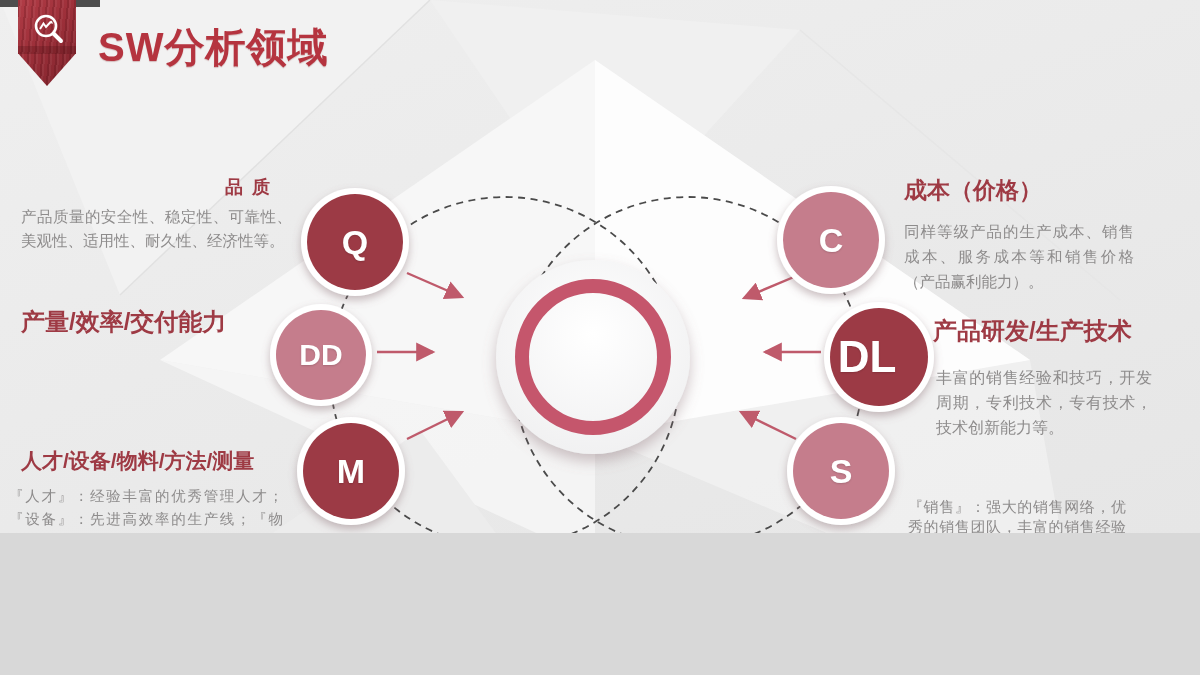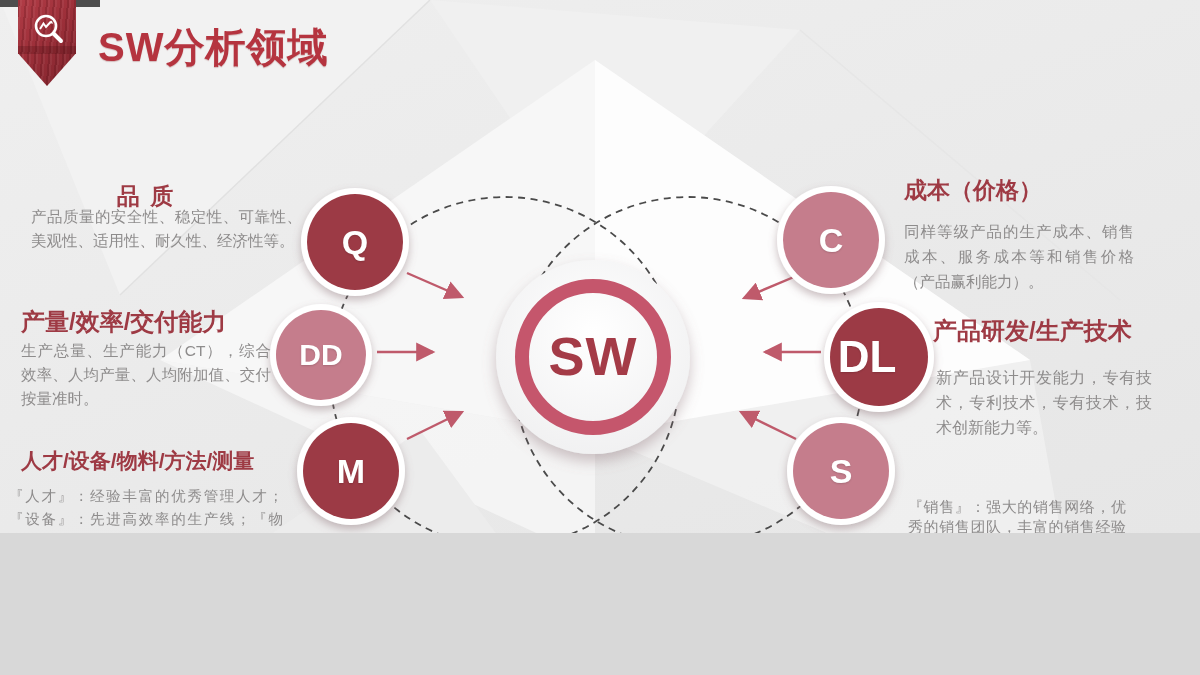--- a/index.html
+++ b/index.html
@@ -134,32 +134,30 @@
     <path d="M22.8,9.5 l1.2,3.2 -3.4,-0.6 z" fill="#ffffff"></path>
   </svg>
   <div class="abs title">SW分析领域</div>
 
   <div class="abs letter" style="left:355px;top:242px;font-size:34px;">Q</div>
   <div class="abs letter" style="left:321px;top:355px;font-size:30px;">DD</div>
   <div class="abs letter" style="left:351px;top:471px;font-size:34px;">M</div>
   <div class="abs letter" style="left:831px;top:240px;font-size:34px;">C</div>
   <div class="abs letter" style="left:857px;top:357px;font-size:44px;margin-left:10px;">DL</div>
   <div class="abs letter" style="left:841px;top:471px;font-size:34px;">S</div>
-  <div class="abs center-label" style="left:593px;top:357px;">SW</div>
 
-  <div class="abs heading" style="left:20px;top:181px;width:252px;font-size:23px;letter-spacing:2px;text-align:center;">品 质</div>
-  <div class="abs desc" style="left:21px;top:205px;width:271px;font-size:15.5px;line-height:24px;margin-left:10px;">产品质量的安全性、稳定性、可靠性、美观性、适用性、耐久性、经济性等。</div>
+  <div class="abs heading" style="left:20px;top:175px;width:252px;font-size:18px;letter-spacing:2px;text-align:right;">品 质</div>
+  <div class="abs desc" style="left:21px;top:205px;width:271px;font-size:15.5px;line-height:24px;">产品质量的安全性、稳定性、可靠性、美观性、适用性、耐久性、经济性等。</div>
 
   <div class="abs heading" style="left:21px;top:306px;font-size:24px;">产量/效率/交付能力</div>
-  <div class="abs desc" style="left:21px;top:339px;width:250px;font-size:15.5px;line-height:24px;">生产总量、生产能力（CT），综合效率、人均产量、人均附加值、交付按量准时。</div>
 
   <div class="abs heading" style="left:21px;top:447px;font-size:21px;">人才/设备/物料/方法/测量</div>
   <div class="abs desc" style="left:9px;top:485px;width:274px;font-size:14.5px;line-height:23px;">『人才』：经验丰富的优秀管理人才；『设备』：先进高效率的生产线；『物料』：优秀的供应商团队；『方法』：先进的管理方法；『测量』：先进的测量仪器。</div>
 
   <div class="abs heading" style="left:904px;top:175px;font-size:23px;">成本（价格）</div>
   <div class="abs desc" style="left:904px;top:219px;width:230px;font-size:15.5px;line-height:25px;">同样等级产品的生产成本、销售成本、服务成本等和销售价格（产品赢利能力）。</div>
 
   <div class="abs heading" style="left:933px;top:315px;font-size:24px;">产品研发/生产技术</div>
-  <div class="abs desc" style="left:936px;top:365px;width:216px;font-size:16px;line-height:25px;">新产品设计开发能力，专有技术，专利技术，专有技术，技术创新能力等。</div>
+  <div class="abs desc" style="left:936px;top:365px;width:216px;font-size:16px;line-height:25px;">丰富的销售经验和技巧，开发周期，专利技术，专有技术，技术创新能力等。</div>
 
   <div class="abs desc" style="left:908px;top:497px;width:218px;font-size:15px;line-height:20px;">『销售』：强大的销售网络，优秀的销售团队，丰富的销售经验和技巧；『服务』：完善的售后服务体系。</div>
 
 </div>
 
 </body></html>

